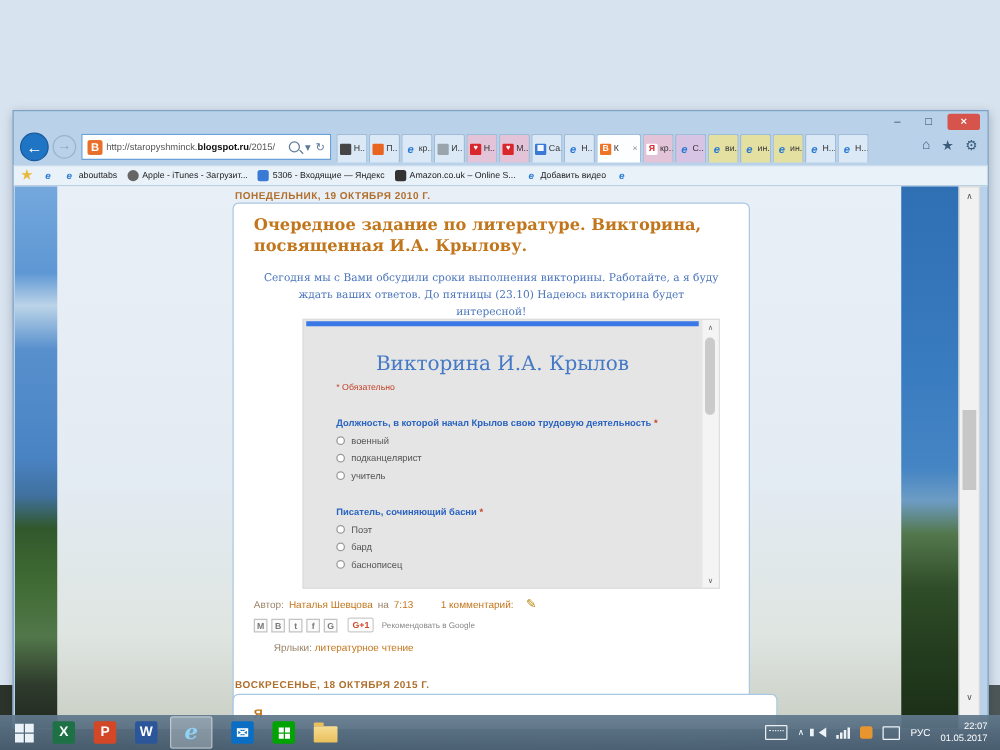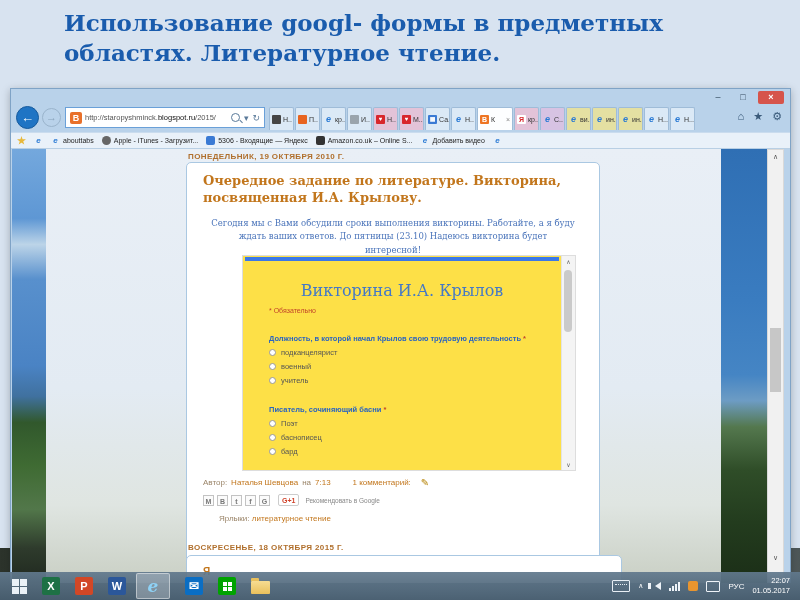--- a/index.html
+++ b/index.html
@@ -23,21 +23,21 @@
   .navbar{position:absolute;top:16px;left:0;width:100%;height:27px;}
   .btn-back{position:absolute;left:5px;top:1px;width:23px;height:23px;border-radius:50%;
             background:#1f74c4;border:1px solid #165a9c;color:#fff;font-size:13px;text-align:center;line-height:22px;box-sizing:border-box;}
   .btn-fwd{position:absolute;left:31px;top:3px;width:19px;height:19px;border-radius:50%;
            border:1px solid #9ab4cc;color:#8aa4bc;font-size:11px;text-align:center;line-height:17px;box-sizing:border-box;}
   .urlbox{position:absolute;left:54px;top:2px;width:200px;height:21px;background:#fff;
           border:1px solid #6aa0d8;display:flex;align-items:center;padding:0 4px;gap:3px;box-sizing:border-box;}
   .favicon-b{width:12px;height:12px;background:#e8702a;border-radius:2px;color:#fff;
              font-weight:bold;font-size:9px;line-height:12px;text-align:center;flex:none;}
   .url{font-size:7.5px;color:#555;white-space:nowrap;overflow:hidden;}
-  .url .ub{color:#111;font-weight:normal;}
+  .url .ub{color:#111;font-weight:bold;}
   .url-icons{margin-left:auto;display:flex;gap:4px;align-items:center;color:#5a7a9a;font-size:9px;}
   .mag{width:7px;height:7px;border:1.4px solid #5a7a9a;border-radius:50%;position:relative;}
   .mag::after{content:"";position:absolute;width:4px;height:1.4px;background:#5a7a9a;
               transform:rotate(45deg);right:-4px;bottom:-1px;}
 
   .tabs{position:absolute;left:258px;top:2px;height:23px;display:flex;gap:1px;}
   .tab{width:25px;background:rgba(228,239,249,.8);border:1px solid #9fbcd8;border-bottom:none;
        display:flex;align-items:center;padding:0 2px;gap:2px;font-size:7px;color:#333;
        border-radius:2px 2px 0 0;box-sizing:border-box;overflow:hidden;}
   .t-pink{background:#e3c3d8;}
@@ -76,21 +76,21 @@
   .colmid{position:absolute;left:34px;top:0;width:675px;height:100%;
     background:linear-gradient(180deg,#e9eff6 0%,#e3ebf3 55%,#dfe5e1 82%,#c9cfc4 100%);}
 
   .dateh{position:absolute;left:176px;font-size:8px;font-weight:bold;letter-spacing:.4px;color:#b06f2c;}
   .card{position:absolute;background:#fff;border:1px solid #aac8e2;border-radius:5px;box-sizing:border-box;}
   .card1{left:174px;top:13px;width:414px;height:470px;}
   .ptitle{margin:10px 16px 4px;font-family:"DejaVu Serif",serif;font-weight:bold;font-size:13px;line-height:1.3;color:#c2761c;}
   .pbody{margin:10px 24px 0;font-family:"DejaVu Serif",serif;font-size:8.5px;line-height:1.6;color:#4a74ba;text-align:center;}
 
   
-  .gform{position:absolute;left:55px;top:92px;width:334px;height:216px;background:#fde047;border:1px solid #ddd;box-sizing:border-box;}
+  .gform{position:absolute;left:55px;top:92px;width:334px;height:216px;background:#e5e5e5;border:1px solid #ddd;box-sizing:border-box;}
   .gf-main{position:absolute;left:0;top:0;right:14px;bottom:0;overflow:hidden;}
   .gf-bluebar{height:4px;background:#3b78e7;margin:1px 2px 0;}
   .gf-title{text-align:center;margin-top:20px;font-family:"DejaVu Serif",serif;font-size:16px;color:#4479c6;}
   .gf-req{margin:7px 0 0 26px;font-size:7px;color:#c2442a;}
   .gf-q{margin:20px 26px 5px;font-size:7.5px;font-weight:bold;color:#2a64c0;}
   .gf-star{color:#c2442a;}
   .gf-opt{margin:0 0 5px 26px;display:flex;align-items:center;gap:5px;font-size:7.5px;color:#555;}
   .radio{width:7px;height:7px;border:1px solid #999;border-radius:50%;flex:none;box-sizing:border-box;background:#fff;}
   .gf-scroll{position:absolute;right:0;top:0;width:14px;height:100%;background:#f4f4f4;border-left:1px solid #e3e3e3;box-sizing:border-box;}
   .gs-ar{position:absolute;left:0;width:100%;text-align:center;font-size:6px;color:#666;}
@@ -148,21 +148,20 @@
   .osq{width:10px;height:10px;background:#e8952f;border-radius:2px;}
   .net{width:12px;height:9px;border:1px solid #eef3f8;border-radius:1px;}
   .lang{font-size:8px;}
   .clockbox{font-size:7.5px;line-height:1.3;text-align:right;}
 </style>
 </head>
 <body>
 
 <div class="slide">
 
-  <div class="stitle">Использование googl- формы в предметных областях. Литературное чтение.</div>
 
   <div class="desktop"></div>
 
   <div class="win">
 
     <div class="caption">
       <span class="cap">–</span>
       <span class="cap">□</span>
       <span class="cap cap-close">×</span>
     </div>
@@ -295,43 +294,43 @@
 
         <div class="gform">
           <div class="gf-main">
             <div class="gf-bluebar"></div>
             <div class="gf-title">Викторина И.А. Крылов</div>
             <div class="gf-req">* Обязательно</div>
 
             <div class="gf-q"><span>Должность, в которой начал Крылов свою трудовую деятельность</span> <span class="gf-star">*</span></div>
             <div class="gf-opt">
                 <span class="radio"></span>
+                <span>военный</span>
+              </div>
+            <div class="gf-opt">
+                <span class="radio"></span>
                 <span>подканцелярист</span>
               </div>
             <div class="gf-opt">
                 <span class="radio"></span>
-                <span>военный</span>
-              </div>
-            <div class="gf-opt">
-                <span class="radio"></span>
                 <span>учитель</span>
               </div>
 
             <div class="gf-q"><span>Писатель, сочиняющий басни</span> <span class="gf-star">*</span></div>
             <div class="gf-opt">
                 <span class="radio"></span>
                 <span>Поэт</span>
               </div>
             <div class="gf-opt">
                 <span class="radio"></span>
+                <span>бард</span>
+              </div>
+            <div class="gf-opt">
+                <span class="radio"></span>
                 <span>баснописец</span>
-              </div>
-            <div class="gf-opt">
-                <span class="radio"></span>
-                <span>бард</span>
               </div>
           </div>
           <div class="gf-scroll">
             <span class="gs-ar gs-up">∧</span>
             <span class="gs-thumb"></span>
             <span class="gs-ar gs-dn">∨</span>
           </div>
         </div>
 
         <div class="authrow">

